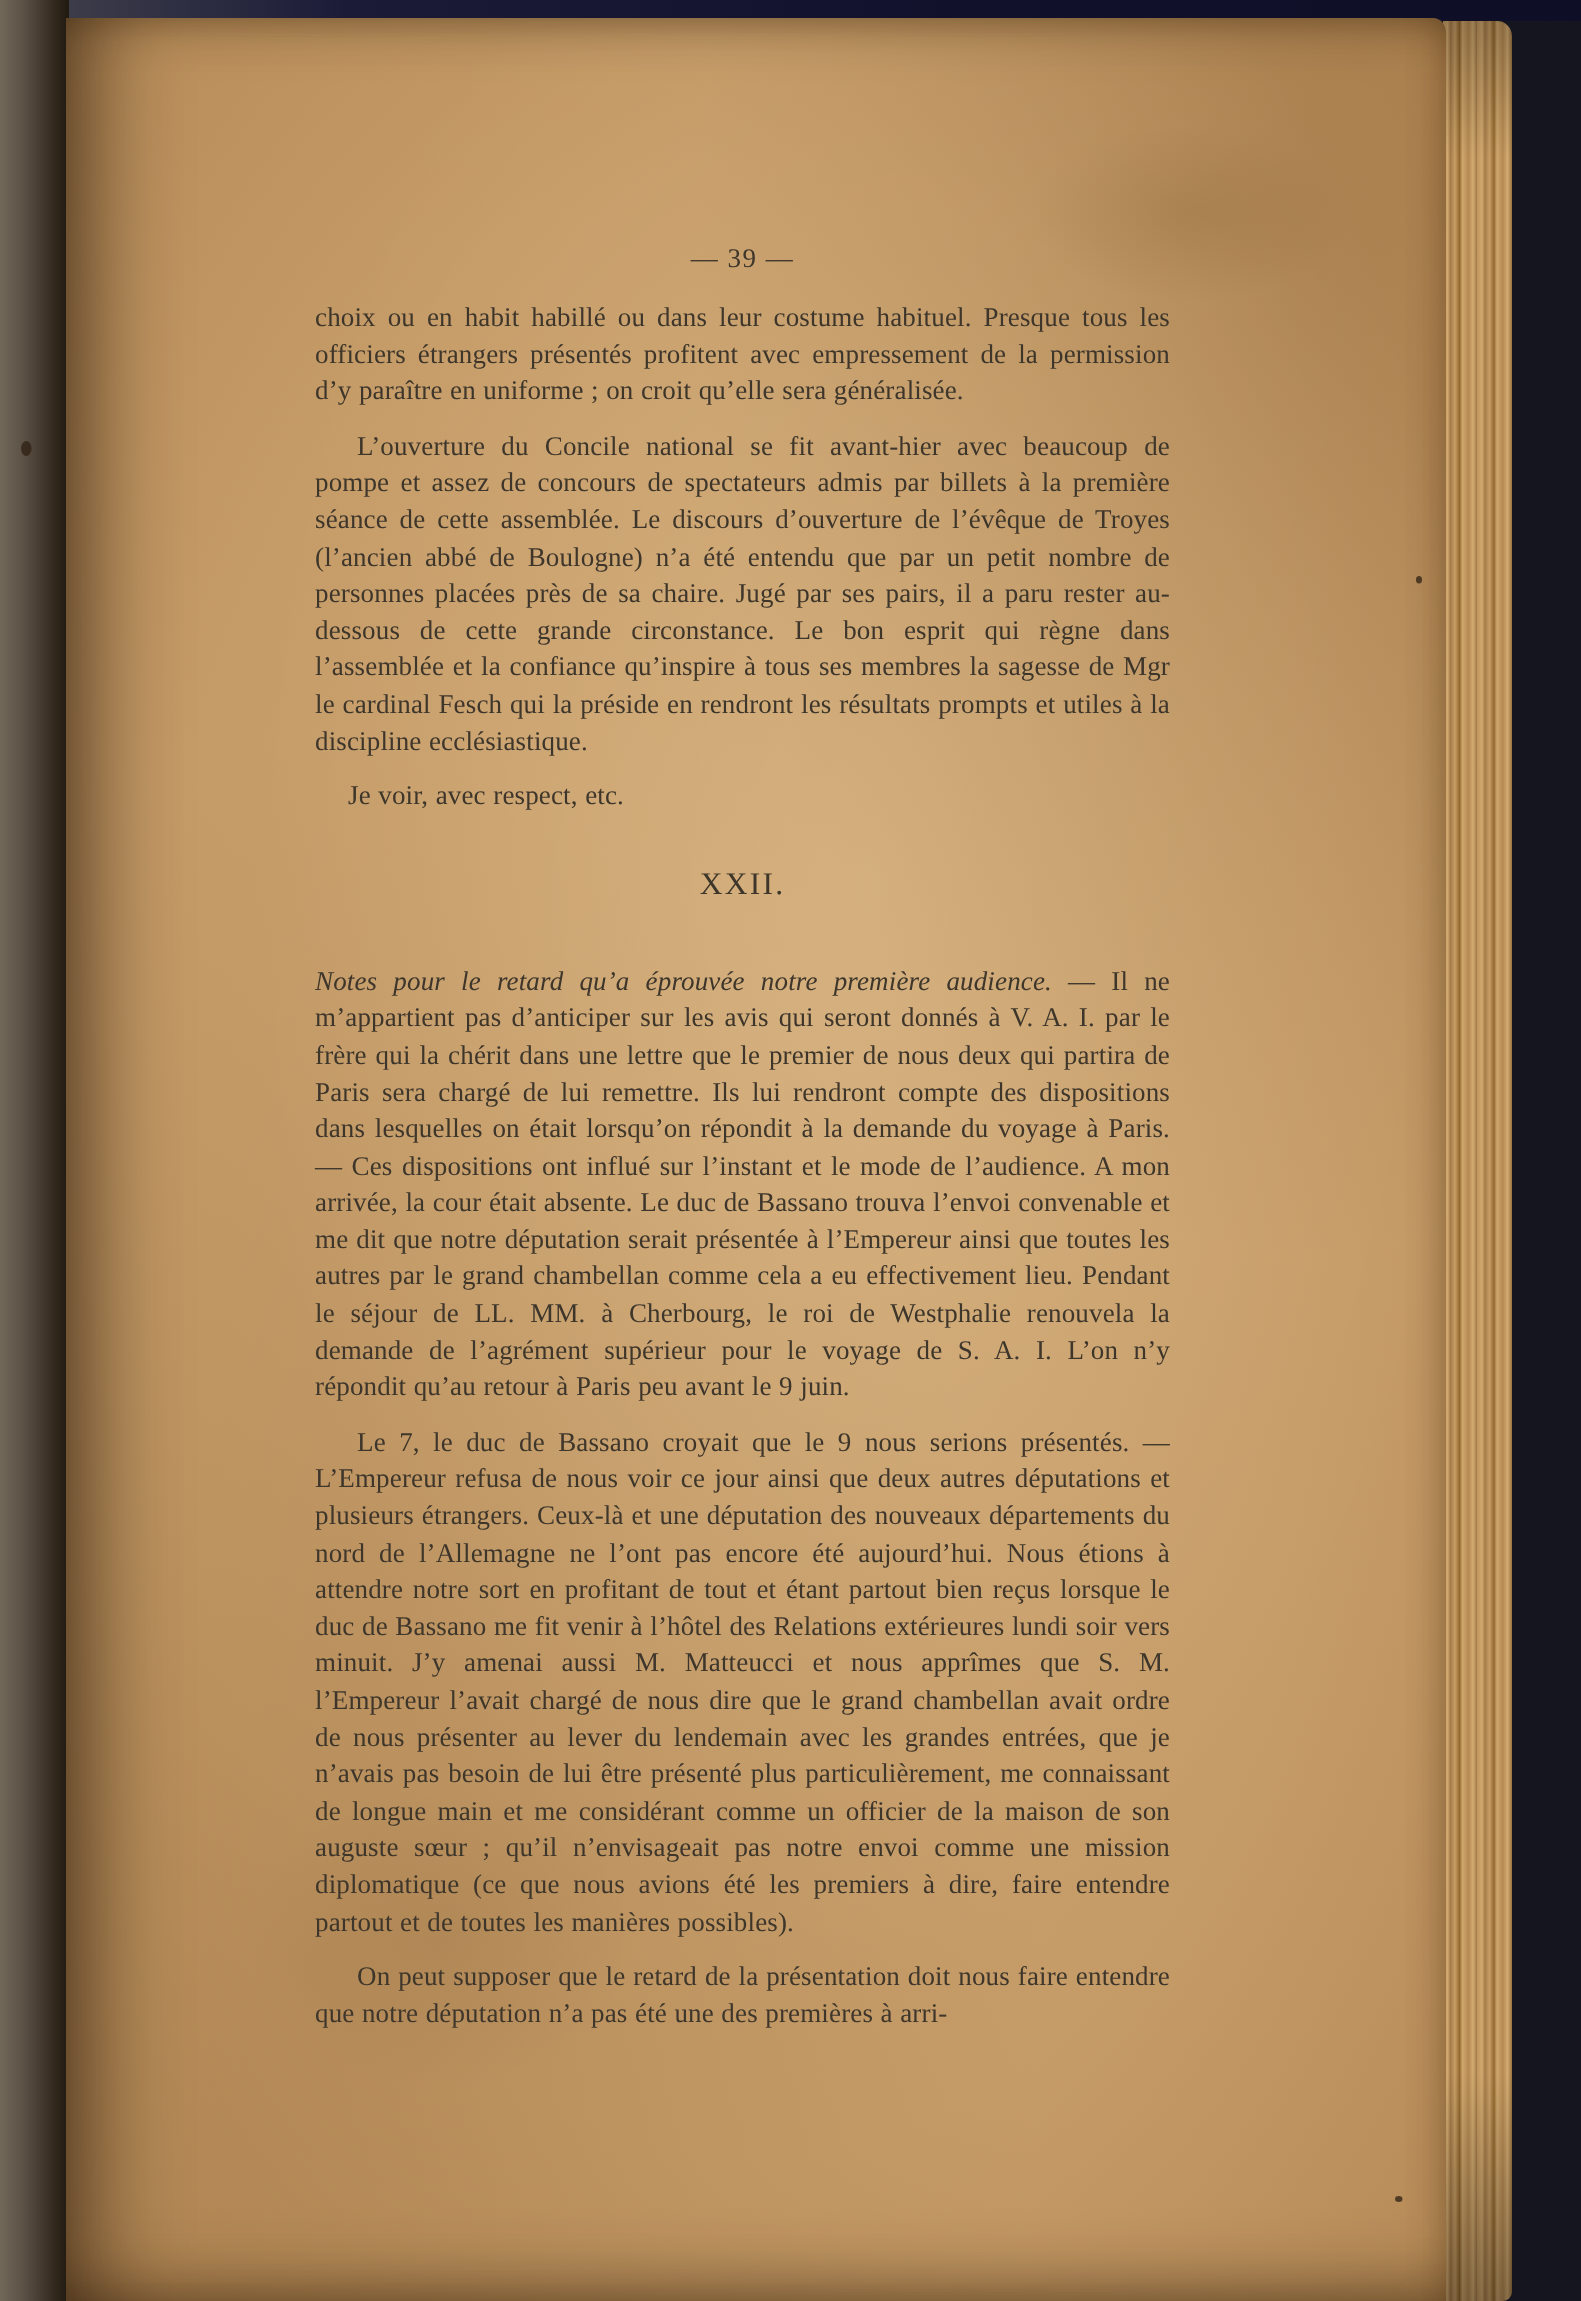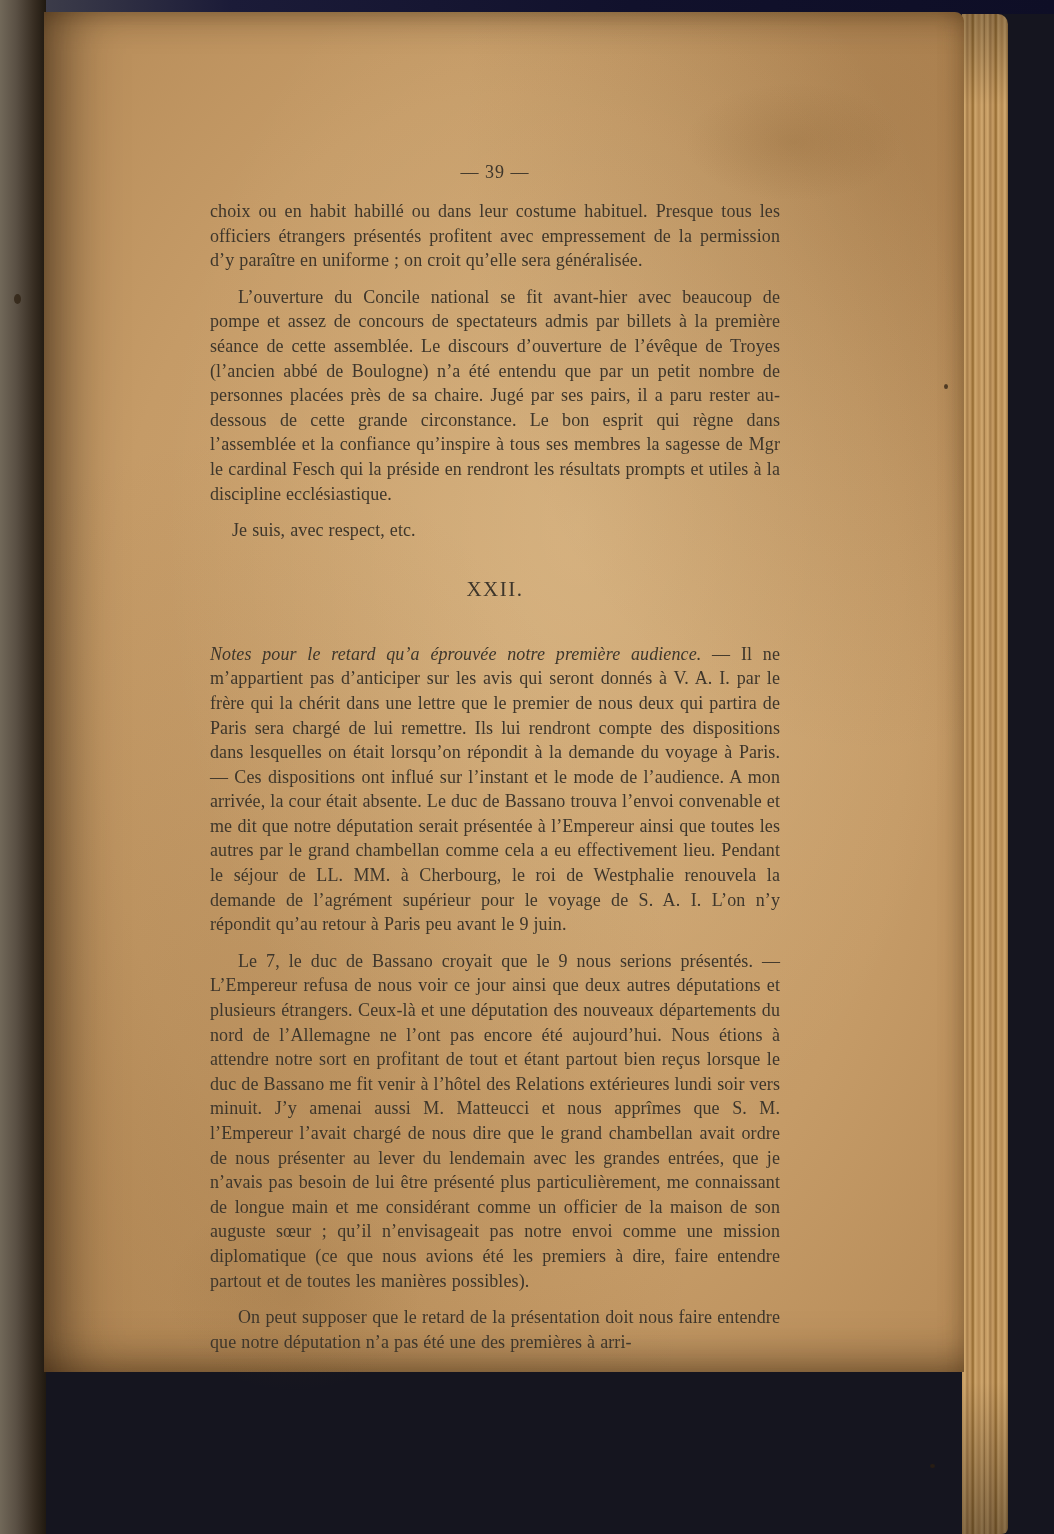--- a/index.html
+++ b/index.html
@@ -31,21 +31,21 @@
     background:
       linear-gradient(180deg, rgba(0,0,0,0.25) 0%, rgba(0,0,0,0) 6%, rgba(0,0,0,0) 90%, rgba(0,0,0,0.35) 100%),
       repeating-linear-gradient(90deg,
         #c2975f 0px, #d1a96f 3px, #a57c49 5px,
         #c89e66 8px, #93692f 11px, #cfa76e 13px,
         #b58a52 17px, #d3ab72 20px, #9a7340 23px);
   }
   
   .page {
     position: absolute; left: 44px; top: 12px;
-    width: 920px; height: 1360px;
+    width: 920px; height: 1522px;
     border-radius: 0 9px 0 0;
     background:
       radial-gradient(ellipse at 58% 38%, rgba(255,235,190,0.20) 0%, rgba(255,235,190,0) 55%),
       radial-gradient(ellipse at 20% 85%, rgba(120,80,35,0.18) 0%, rgba(120,80,35,0) 45%),
       radial-gradient(ellipse at 90% 10%, rgba(110,70,30,0.22) 0%, rgba(110,70,30,0) 35%),
       radial-gradient(ellipse at 50% 50%, #cda572 0%, #c59b67 62%, #b68b58 100%);
     box-shadow:
       inset 46px 0 60px -30px rgba(40,24,10,0.65),
       inset -14px 0 24px -14px rgba(90,60,25,0.45),
       inset 0 20px 32px -22px rgba(70,45,20,0.55),
@@ -109,21 +109,21 @@
     <div class="speck speck-3"></div>
 
     <div class="text-block">
 
       <div class="page-number">— 39 —</div>
 
       <p class="para no-indent">choix ou en habit habillé ou dans leur costume habituel. Presque tous les officiers étrangers présentés profitent avec empressement de la permission d’y paraître en uniforme ; on croit qu’elle sera généralisée.</p>
 
       <p class="para">L’ouverture du Concile national se fit avant-hier avec beaucoup de pompe et assez de concours de spectateurs admis par billets à la première séance de cette assemblée. Le discours d’ouverture de l’évêque de Troyes (l’ancien abbé de Boulogne) n’a été entendu que par un petit nombre de personnes placées près de sa chaire. Jugé par ses pairs, il a paru rester au-dessous de cette grande circonstance. Le bon esprit qui règne dans l’assemblée et la confiance qu’inspire à tous ses membres la sagesse de Mgr le cardinal Fesch qui la préside en rendront les résultats prompts et utiles à la discipline ecclésiastique.</p>
 
-      <p class="para closing">Je suis, avec respect, etc.</p>
+      <p class="para closing">Je voir, avec respect, etc.</p>
 
       <h2 class="heading">XXII.</h2>
 
       <p class="para no-indent"><span class="italic">Notes pour le retard qu’a éprouvée notre première audience.</span><span> — Il ne m’appartient pas d’anticiper sur les avis qui seront donnés à V. A. I. par le frère qui la chérit dans une lettre que le premier de nous deux qui partira de Paris sera chargé de lui remettre. Ils lui rendront compte des dispositions dans lesquelles on était lorsqu’on répondit à la demande du voyage à Paris. — Ces dispositions ont influé sur l’instant et le mode de l’audience. A mon arrivée, la cour était absente. Le duc de Bassano trouva l’envoi convenable et me dit que notre députation serait présentée à l’Empereur ainsi que toutes les autres par le grand chambellan comme cela a eu effectivement lieu. Pendant le séjour de LL. MM. à Cherbourg, le roi de Westphalie renouvela la demande de l’agrément supérieur pour le voyage de S. A. I. L’on n’y répondit qu’au retour à Paris peu avant le 9 juin.</span></p>
 
       <p class="para">Le 7, le duc de Bassano croyait que le 9 nous serions présentés. — L’Empereur refusa de nous voir ce jour ainsi que deux autres députations et plusieurs étrangers. Ceux-là et une députation des nouveaux départements du nord de l’Allemagne ne l’ont pas encore été aujourd’hui. Nous étions à attendre notre sort en profitant de tout et étant partout bien reçus lorsque le duc de Bassano me fit venir à l’hôtel des Relations extérieures lundi soir vers minuit. J’y amenai aussi M. Matteucci et nous apprîmes que S. M. l’Empereur l’avait chargé de nous dire que le grand chambellan avait ordre de nous présenter au lever du lendemain avec les grandes entrées, que je n’avais pas besoin de lui être présenté plus particulièrement, me connaissant de longue main et me considérant comme un officier de la maison de son auguste sœur ; qu’il n’envisageait pas notre envoi comme une mission diplomatique (ce que nous avions été les premiers à dire, faire entendre partout et de toutes les manières possibles).</p>
 
       <p class="para">On peut supposer que le retard de la présentation doit nous faire entendre que notre députation n’a pas été une des premières à arri-</p>
 
     </div>

